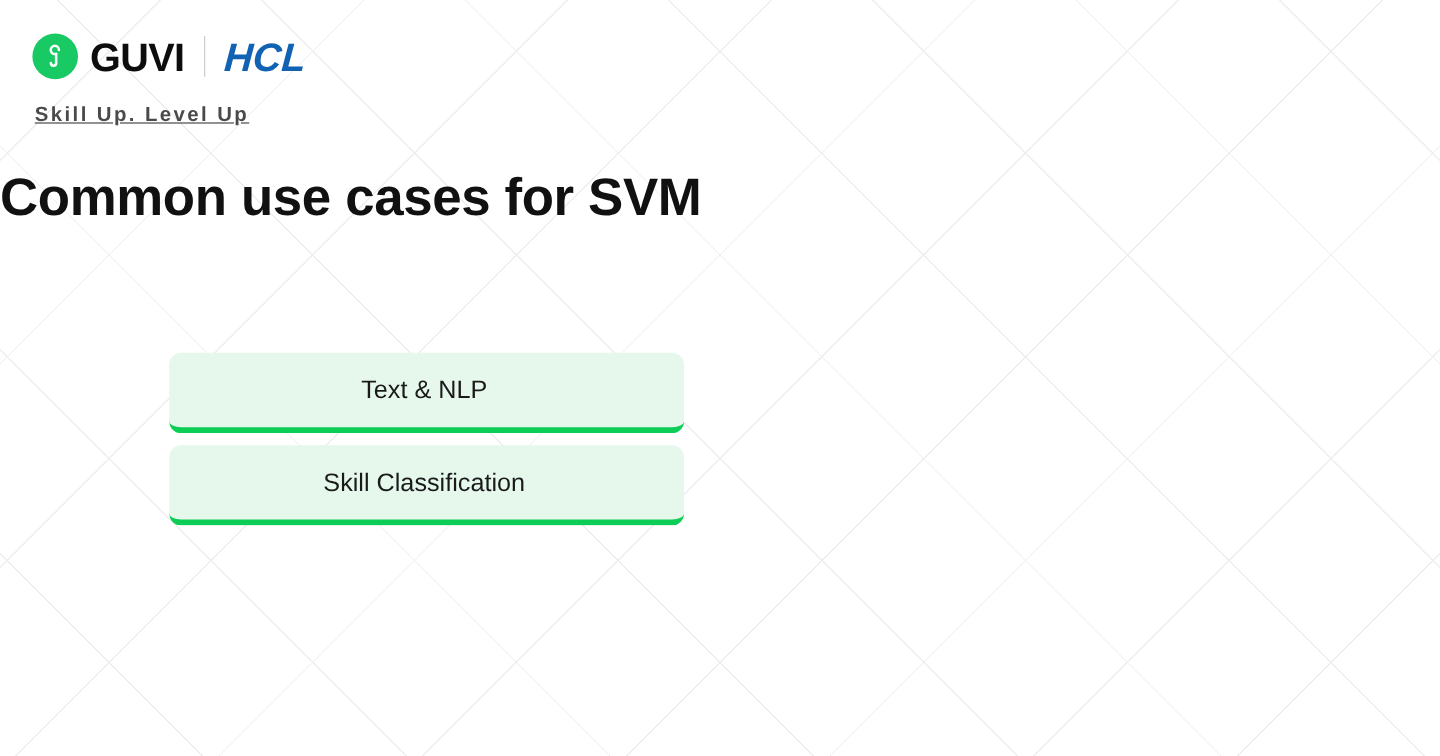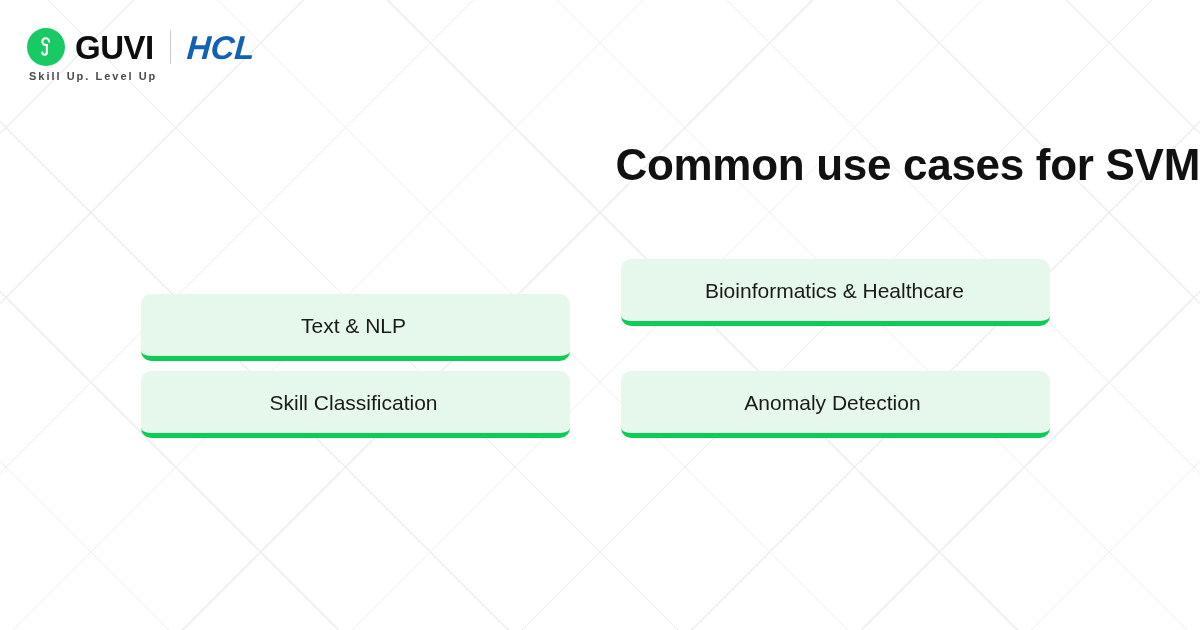--- a/index.html
+++ b/index.html
@@ -18,21 +18,21 @@
     background-image:
       repeating-linear-gradient(45deg,  transparent 0 119px, #eceef0 119px 120px),
       repeating-linear-gradient(-45deg, transparent 0 119px, #eceef0 119px 120px);
     background-position: 0 0, 0 0;
     overflow:hidden;
   }
 
   
   .brand {
     position:absolute; left:27px; top:28px;
-    display:flex; flex-direction:column; gap:4px;
+    display:flex; flex-direction:column; gap:20px;
   }
   .brand-row { display:flex; align-items:center; }
 
   .guvi-mark {
     width:38px; height:38px; border-radius:50%;
     background:#18c964;
     display:flex; align-items:center; justify-content:center;
     flex:0 0 auto;
   }
   .guvi-word {
@@ -42,28 +42,28 @@
   .divider {
     width:1px; height:34px; background:#c9ccd1;
     margin:0 16px 0 16px;
   }
   .hcl-word {
     font-size:33px; font-weight:bold; color:#1262b3;
     font-style:italic; letter-spacing:0px; line-height:1;
     transform:skewX(-4deg);
   }
   .tagline {
-    font-size:11px; color:#4a4a4a; letter-spacing:2.0px;
-    font-weight:600; margin-left:2px;
+    font-size:17px; color:#4a4a4a; letter-spacing:2.0px;
+    font-weight:600; margin-left:2px;text-decoration:underline;
   }
 
   
   .slide-title {
     position:absolute; left:0; right:0; top:140px;
-    text-align:right;
+    text-align:left;
     font-size:44px; font-weight:bold; color:#111111;
     letter-spacing:-0.3px;
   }
 
   
   .card {
     position:absolute;
     background:#e6f8ec;
     border-bottom:5px solid #0ccd55;
     border-radius:10px;
@@ -109,26 +109,20 @@
 
     <div class="tagline">Skill Up. Level Up</div>
   </div>
 
   <h1 class="slide-title">Common use cases for SVM</h1>
 
   <div class="card r1c1">
     <span class="card-label">Text &amp; NLP</span>
   </div>
 
-  <div class="card r1c2">
-    <span class="card-label">Bioinformatics &amp; Healthcare</span>
-  </div>
 
   <div class="card r2c1">
     <span class="card-label">Skill Classification</span>
   </div>
 
-  <div class="card r2c2">
-    <span class="card-label">Anomaly Detection</span>
-  </div>
 
 
 </div>
 
 </body></html>

